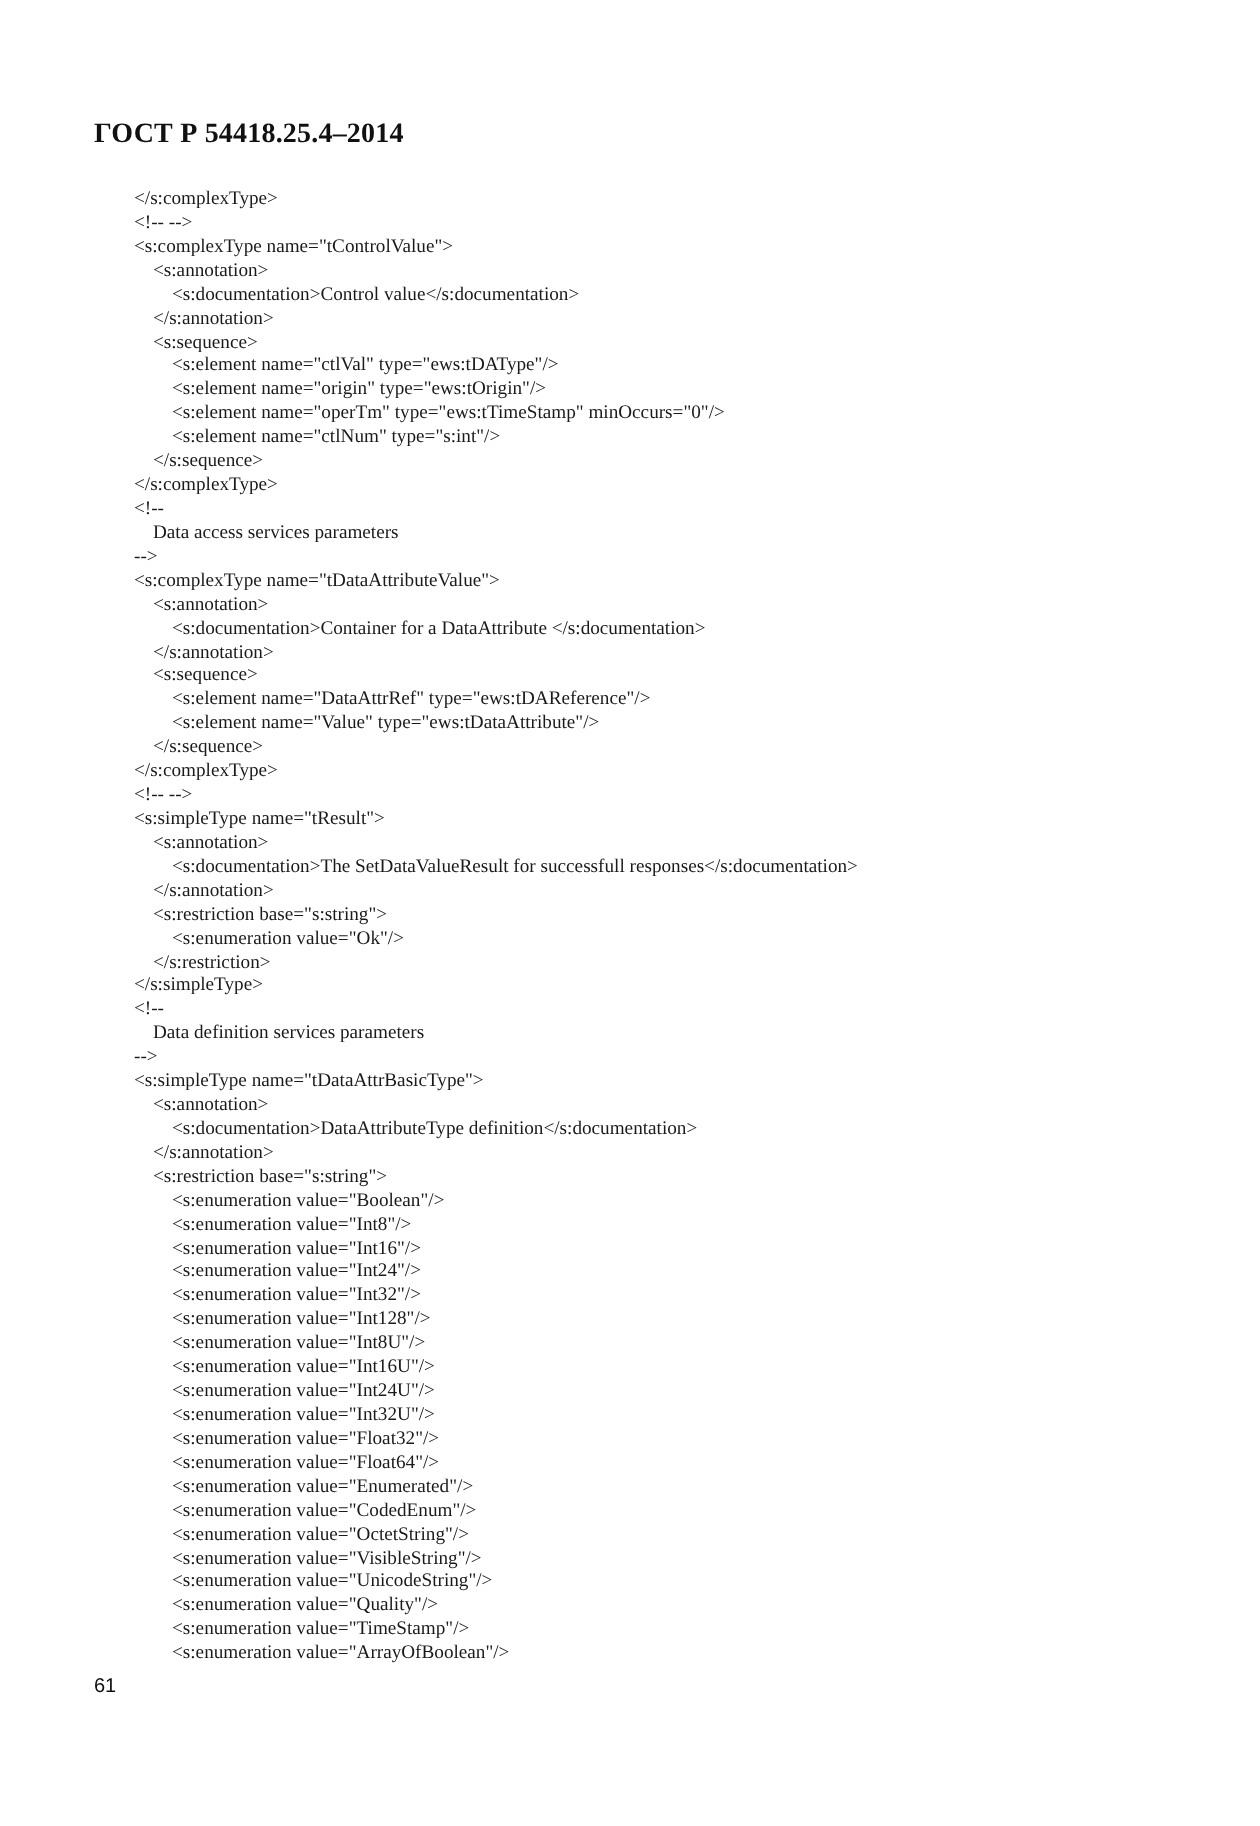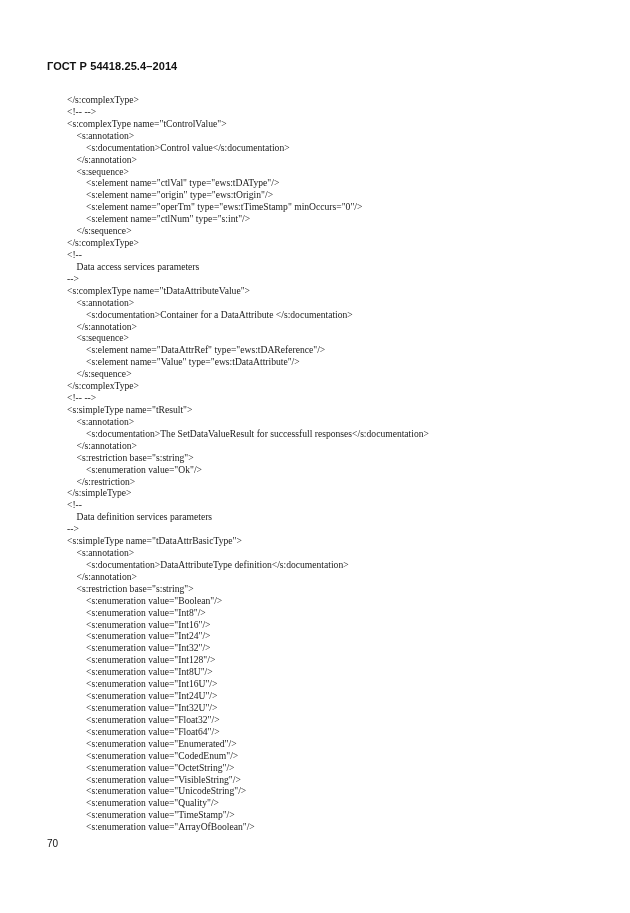--- a/index.html
+++ b/index.html
@@ -1,20 +1,20 @@
 <!DOCTYPE html>
 <html><head>
 <meta charset="utf-8">
 <style>
   html, body { margin: 0; padding: 0; background: #ffffff; }
   body { width: 630px; height: 913px; position: relative; overflow: hidden; }
   .page-header {
     position: absolute; left: 47px; top: 60px;
-    font-family: Liberation Sans, sans-serif; font-weight: bold;
-    font-size: 11px; color: #111; letter-spacing: 0.1px;
+    font-family: Liberation Serif, serif; font-weight: bold;
+    font-size: 14px; color: #111; letter-spacing: 0.1px;
   }
   .code {
     position: absolute; left: 67px; top: 94px;
     font-family: Liberation Serif, serif; font-size: 9.6px;
     line-height: 11.93px; color: #1a1a1a; white-space: pre;
   }
   .line { height: 11.93px; }
   .l0 { padding-left: 0; }
   .l1 { padding-left: 9.5px; }
   .l2 { padding-left: 19px; }
@@ -23,13 +23,13 @@
     font-family: "Liberation Sans", sans-serif; font-size: 10px; color: #111;
   }
 </style>
 </head>
 <body>
 
 <div class="page-header">ГОСТ Р 54418.25.4–2014</div>
 
 <div class="code" id="code-block"><div class="line l0">&lt;/s:complexType&gt;</div><div class="line l0">&lt;!-- --&gt;</div><div class="line l0">&lt;s:complexType name="tControlValue"&gt;</div><div class="line l1">&lt;s:annotation&gt;</div><div class="line l2">&lt;s:documentation&gt;Control value&lt;/s:documentation&gt;</div><div class="line l1">&lt;/s:annotation&gt;</div><div class="line l1">&lt;s:sequence&gt;</div><div class="line l2">&lt;s:element name="ctlVal" type="ews:tDAType"/&gt;</div><div class="line l2">&lt;s:element name="origin" type="ews:tOrigin"/&gt;</div><div class="line l2">&lt;s:element name="operTm" type="ews:tTimeStamp" minOccurs="0"/&gt;</div><div class="line l2">&lt;s:element name="ctlNum" type="s:int"/&gt;</div><div class="line l1">&lt;/s:sequence&gt;</div><div class="line l0">&lt;/s:complexType&gt;</div><div class="line l0">&lt;!--</div><div class="line l1">Data access services parameters</div><div class="line l0">--&gt;</div><div class="line l0">&lt;s:complexType name="tDataAttributeValue"&gt;</div><div class="line l1">&lt;s:annotation&gt;</div><div class="line l2">&lt;s:documentation&gt;Container for a DataAttribute &lt;/s:documentation&gt;</div><div class="line l1">&lt;/s:annotation&gt;</div><div class="line l1">&lt;s:sequence&gt;</div><div class="line l2">&lt;s:element name="DataAttrRef" type="ews:tDAReference"/&gt;</div><div class="line l2">&lt;s:element name="Value" type="ews:tDataAttribute"/&gt;</div><div class="line l1">&lt;/s:sequence&gt;</div><div class="line l0">&lt;/s:complexType&gt;</div><div class="line l0">&lt;!-- --&gt;</div><div class="line l0">&lt;s:simpleType name="tResult"&gt;</div><div class="line l1">&lt;s:annotation&gt;</div><div class="line l2">&lt;s:documentation&gt;The SetDataValueResult for successfull responses&lt;/s:documentation&gt;</div><div class="line l1">&lt;/s:annotation&gt;</div><div class="line l1">&lt;s:restriction base="s:string"&gt;</div><div class="line l2">&lt;s:enumeration value="Ok"/&gt;</div><div class="line l1">&lt;/s:restriction&gt;</div><div class="line l0">&lt;/s:simpleType&gt;</div><div class="line l0">&lt;!--</div><div class="line l1">Data definition services parameters</div><div class="line l0">--&gt;</div><div class="line l0">&lt;s:simpleType name="tDataAttrBasicType"&gt;</div><div class="line l1">&lt;s:annotation&gt;</div><div class="line l2">&lt;s:documentation&gt;DataAttributeType definition&lt;/s:documentation&gt;</div><div class="line l1">&lt;/s:annotation&gt;</div><div class="line l1">&lt;s:restriction base="s:string"&gt;</div><div class="line l2">&lt;s:enumeration value="Boolean"/&gt;</div><div class="line l2">&lt;s:enumeration value="Int8"/&gt;</div><div class="line l2">&lt;s:enumeration value="Int16"/&gt;</div><div class="line l2">&lt;s:enumeration value="Int24"/&gt;</div><div class="line l2">&lt;s:enumeration value="Int32"/&gt;</div><div class="line l2">&lt;s:enumeration value="Int128"/&gt;</div><div class="line l2">&lt;s:enumeration value="Int8U"/&gt;</div><div class="line l2">&lt;s:enumeration value="Int16U"/&gt;</div><div class="line l2">&lt;s:enumeration value="Int24U"/&gt;</div><div class="line l2">&lt;s:enumeration value="Int32U"/&gt;</div><div class="line l2">&lt;s:enumeration value="Float32"/&gt;</div><div class="line l2">&lt;s:enumeration value="Float64"/&gt;</div><div class="line l2">&lt;s:enumeration value="Enumerated"/&gt;</div><div class="line l2">&lt;s:enumeration value="CodedEnum"/&gt;</div><div class="line l2">&lt;s:enumeration value="OctetString"/&gt;</div><div class="line l2">&lt;s:enumeration value="VisibleString"/&gt;</div><div class="line l2">&lt;s:enumeration value="UnicodeString"/&gt;</div><div class="line l2">&lt;s:enumeration value="Quality"/&gt;</div><div class="line l2">&lt;s:enumeration value="TimeStamp"/&gt;</div><div class="line l2">&lt;s:enumeration value="ArrayOfBoolean"/&gt;</div></div>
 
-<div class="page-number">70</div>
+<div class="page-number">61</div>
 
 </body></html>

